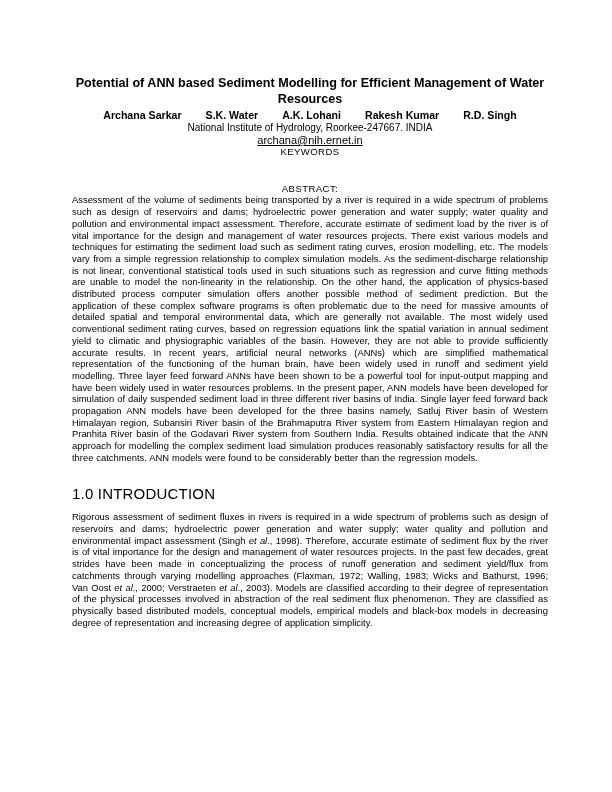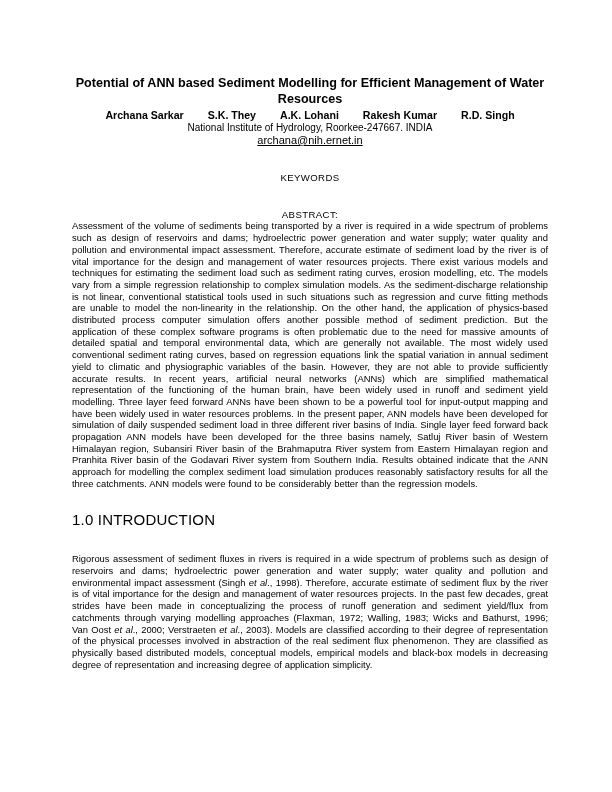--- a/index.html
+++ b/index.html
@@ -48,21 +48,20 @@
     text-align: center;
     line-height: 11px;
   }
   .email-link {
     font-size: 11px;
     color: #000000;
     text-decoration: underline;
     cursor: pointer;
   }
   .kw-heading {
-    margin-top: 26px;
     text-align: center;
     font-size: 9.6px;
     line-height: 11.7px;
     letter-spacing: 0.4px;
   }
   .kw-text {
     text-align: center;
     font-size: 9.4px;
     line-height: 11.7px;
   }
@@ -80,33 +79,33 @@
     line-height: 11.7px;
     word-spacing: 0.3px;
   }
   .sec-heading {
     margin-top: 24px;
     font-size: 15px;
     line-height: 11.7px;
     letter-spacing: 0.2px;
   }
   .intro-par {
-    margin-top: 28px;
+    margin-top: 12px;
   }
 </style>
 </head>
 <body>
 
 <div class="page">
 
   <h1 class="title">Potential of ANN based Sediment Modelling for Efficient Management of Water Resources</h1>
 
   <div class="authors">
     <span>Archana Sarkar</span>
-    <span>S.K. They</span>
+    <span>S.K. Water</span>
     <span>A.K. Lohani</span>
     <span>Rakesh Kumar</span>
     <span>R.D. Singh</span>
   </div>
 
   <div class="affiliation">National Institute of Hydrology, Roorkee-247667. INDIA</div>
 
   <div class="email-row">
     <a class="email-link">archana@nih.ernet.in</a>
   </div>

